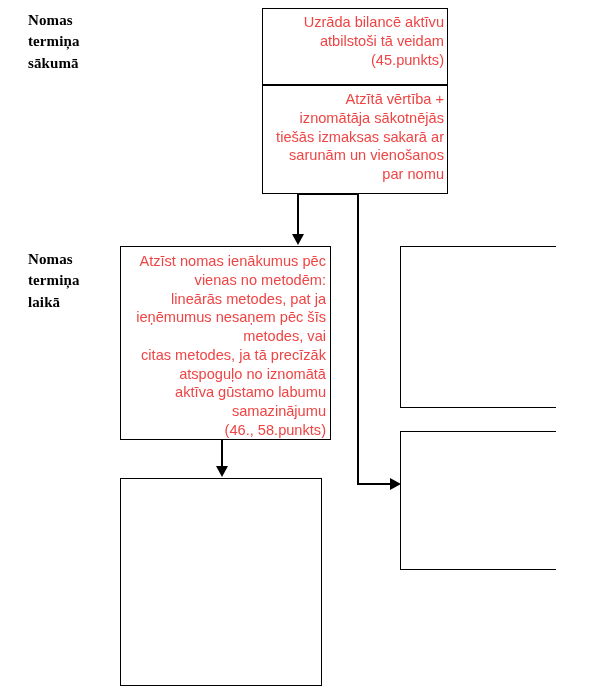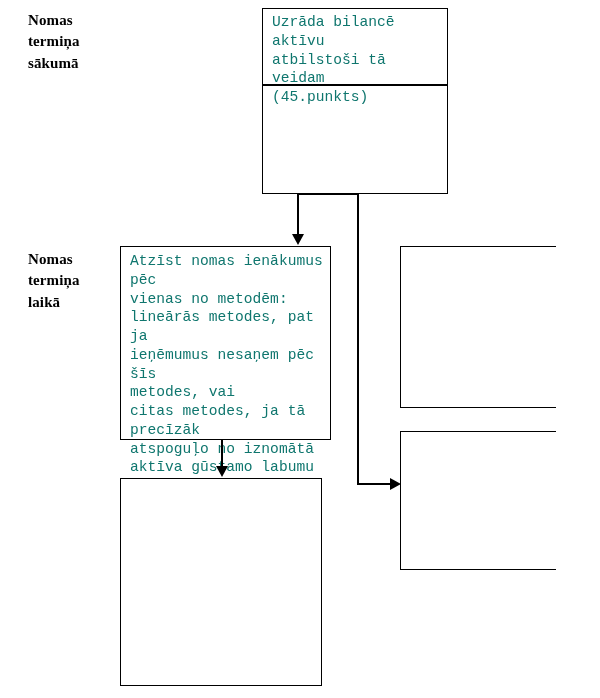--- a/index.html
+++ b/index.html
@@ -27,25 +27,26 @@
   }
   .box {
     position: absolute;
     box-sizing: border-box;
     border: 1.6px solid #000000;
     background: #ffffff;
   }
   .box-text {
     position: absolute;
     box-sizing: border-box;
-    font-family: Liberation Mono, monospace;
+    font-family: Liberation Sans, sans-serif;
     font-size: 14.6px;
     line-height: 1.285;
-    color: #0f766e;
+    color: #ef4444;
     white-space: pre-line;
+    text-align: right;
   }
   .divider {
     position: absolute;
     background: #000000;
   }
   .conn {
     position: absolute;
     background: #000000;
   }
   .arrow-down {
@@ -77,41 +78,46 @@
   <div class="side-label" style="left:28px; top:249px; width:100px;">Nomas
 termiņa
 laikā</div>
 
   <div class="box" style="left:262px; top:8px; width:186px; height:186px;"></div>
 
   <div class="divider" style="left:262px; top:84px; width:186px; height:1.6px;"></div>
   <div class="box-text" style="left:272px; top:13px; width:172px;">Uzrāda bilancē aktīvu
 atbilstoši tā veidam
 (45.punkts)</div>
+  <div class="box-text" style="left:272px; top:90px; width:172px;">Atzītā vērtība +
+iznomātāja sākotnējās
+tiešās izmaksas sakarā ar
+sarunām un vienošanos
+par nomu</div>
 
   <div class="conn" style="left:297px; top:193px; width:62px; height:1.8px;"></div>
 
   <div class="conn" style="left:297px; top:193px; width:1.8px; height:43px;"></div>
   <div class="arrow-down" style="left:292px; top:234px;"></div>
 
   <div class="conn" style="left:357px; top:193px; width:1.8px; height:292px;"></div>
   <div class="conn" style="left:357px; top:483px; width:41px; height:1.8px;"></div>
   <div class="arrow-right" style="left:390px; top:478px;"></div>
 
   <div class="box" style="left:120px; top:246px; width:211px; height:194px;"></div>
   <div class="box-text" style="left:130px; top:252px; width:196px;">Atzīst nomas ienākumus pēc
 vienas no metodēm:
 lineārās metodes, pat ja
 ieņēmumus nesaņem pēc šīs
 metodes, vai
 citas metodes, ja tā precīzāk
 atspoguļo no iznomātā
 aktīva gūstamo labumu
 samazinājumu
-(84., 48.punkts)</div>
+(46., 58.punkts)</div>
 
   <div class="conn" style="left:221px; top:440px; width:1.8px; height:28px;"></div>
   <div class="arrow-down" style="left:216px; top:466px;"></div>
 
   <div class="box" style="left:120px; top:478px; width:202px; height:208px;"></div>
 
   <div class="box" style="left:400px; top:246px; width:178px; height:162px;"></div>
 
   <div class="box" style="left:400px; top:431px; width:178px; height:139px;"></div>
 

